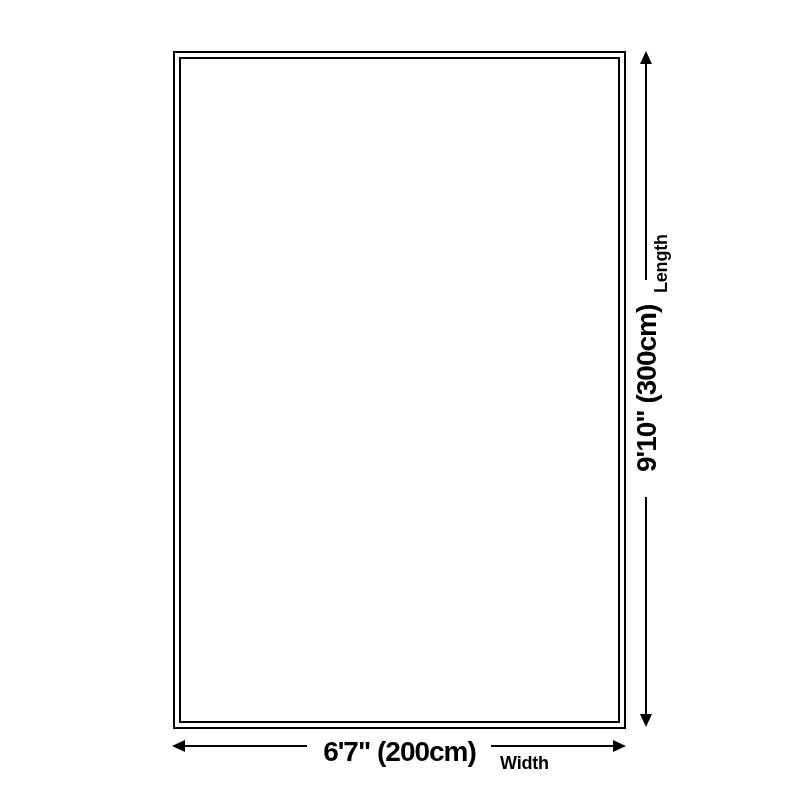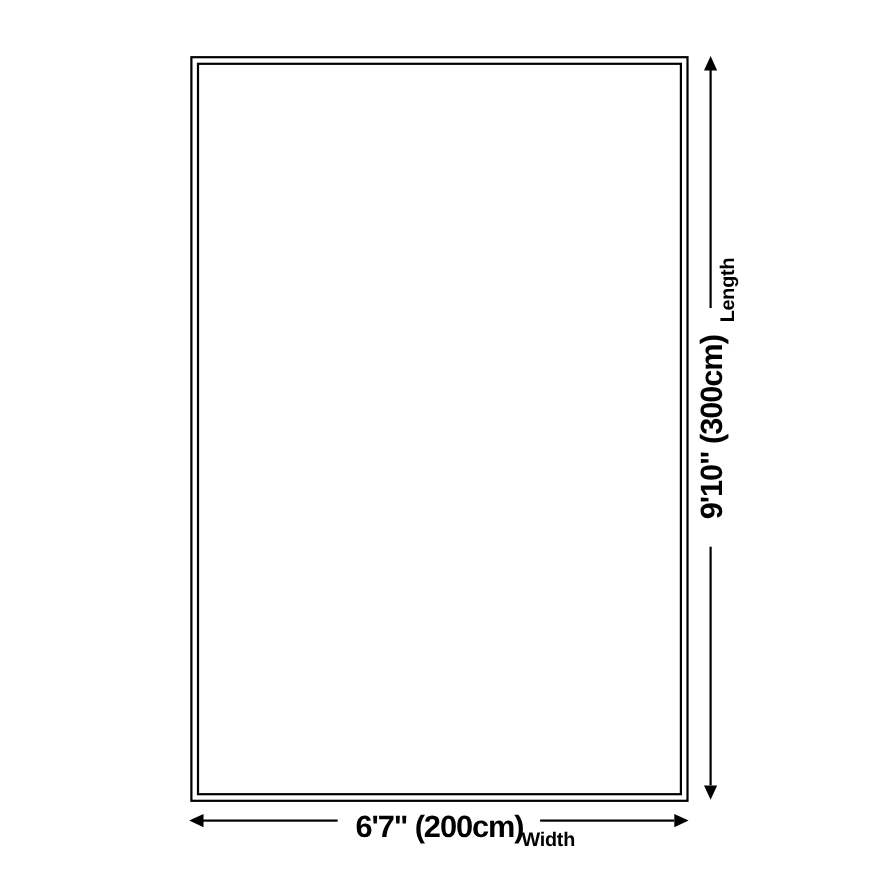--- a/index.html
+++ b/index.html
@@ -96,21 +96,21 @@
   .width-value {
     position: absolute;
     left: 173px;
     top: 738px;
     width: 453px;
     line-height: 28px;
     text-align: center;
   }
   .width-label {
     position: absolute;
-    left: 474px;
+    left: 500px;
     top: 753px;
     line-height: 20px;
   }
   .length-value {
     position: absolute;
     left: 633px;
     top: 472px;
     width: 164px;
     height: 28px;
     line-height: 28px;

